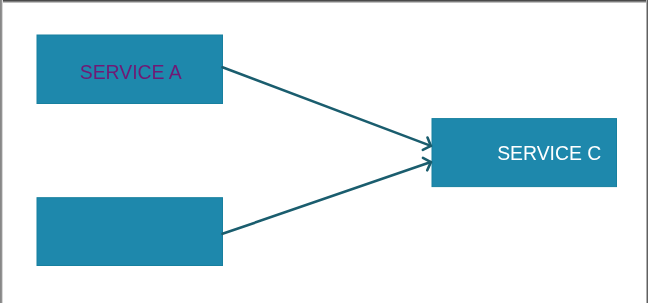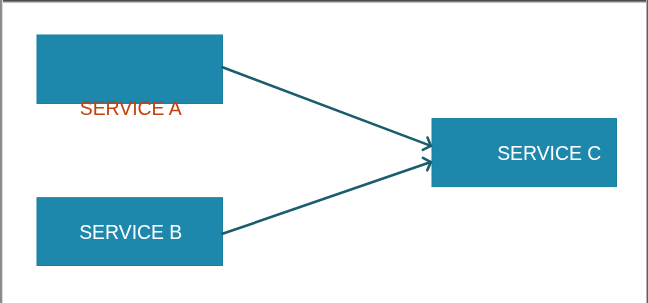--- a/index.html
+++ b/index.html
@@ -38,20 +38,19 @@
     <g class="edge" id="edge-0">
       <line class="edge-line" id="edge-line-0" x1="222.5" y1="67.3" x2="430.9" y2="145.9" stroke="#1a5d6e" stroke-width="2.6" stroke-linecap="round"></line>
       <path class="edge-head" id="edge-head-0" d="M 422.832882579314 149.89019003568316 L 430.9 145.9 L 427.4771896124769 137.57627673147024" fill="none" stroke="#1a5d6e" stroke-width="2.6" stroke-linecap="round" stroke-linejoin="round"></path>
     </g>
     <g class="edge" id="edge-1">
       <line class="edge-line" id="edge-line-1" x1="222.5" y1="233.8" x2="430.9" y2="162.1" stroke="#1a5d6e" stroke-width="2.6" stroke-linecap="round"></line>
       <path class="edge-head" id="edge-head-1" d="M 427.2348237011961 170.31988337500516 L 430.9 162.1 L 422.95323314650136 157.87520455215454" fill="none" stroke="#1a5d6e" stroke-width="2.6" stroke-linecap="round" stroke-linejoin="round"></path>
     </g>
   </svg>
 
-  <div class="node-label" id="lbl-0" style="left: 37px; top: 35px; width: 185.5px; height: 73px; color: #c2410c; margin-top: 36px;">SERVICE A</div>
-  <div class="node-label" id="lbl-1" style="left: 37px; top: 197.7px; width: 185.5px; height: 67.8px; color: rgb(255, 255, 255);">SERVICE B</div>
+  <div class="node-label" id="lbl-0" style="left: 37px; top: 35px; width: 185.5px; height: 73px; color: #701a75;">SERVICE A</div>
   <div class="node-label" id="lbl-2" style="left: 456px; top: 118.6px; width: 184.5px; height: 68px; color: rgb(255, 255, 255);">SERVICE C</div>
 
   <div class="frame-edge" id="frame-top"></div>
   <div class="frame-edge" id="frame-left"></div>
   <div class="frame-edge" id="frame-right"></div>
 </div>
 
 </body></html>

